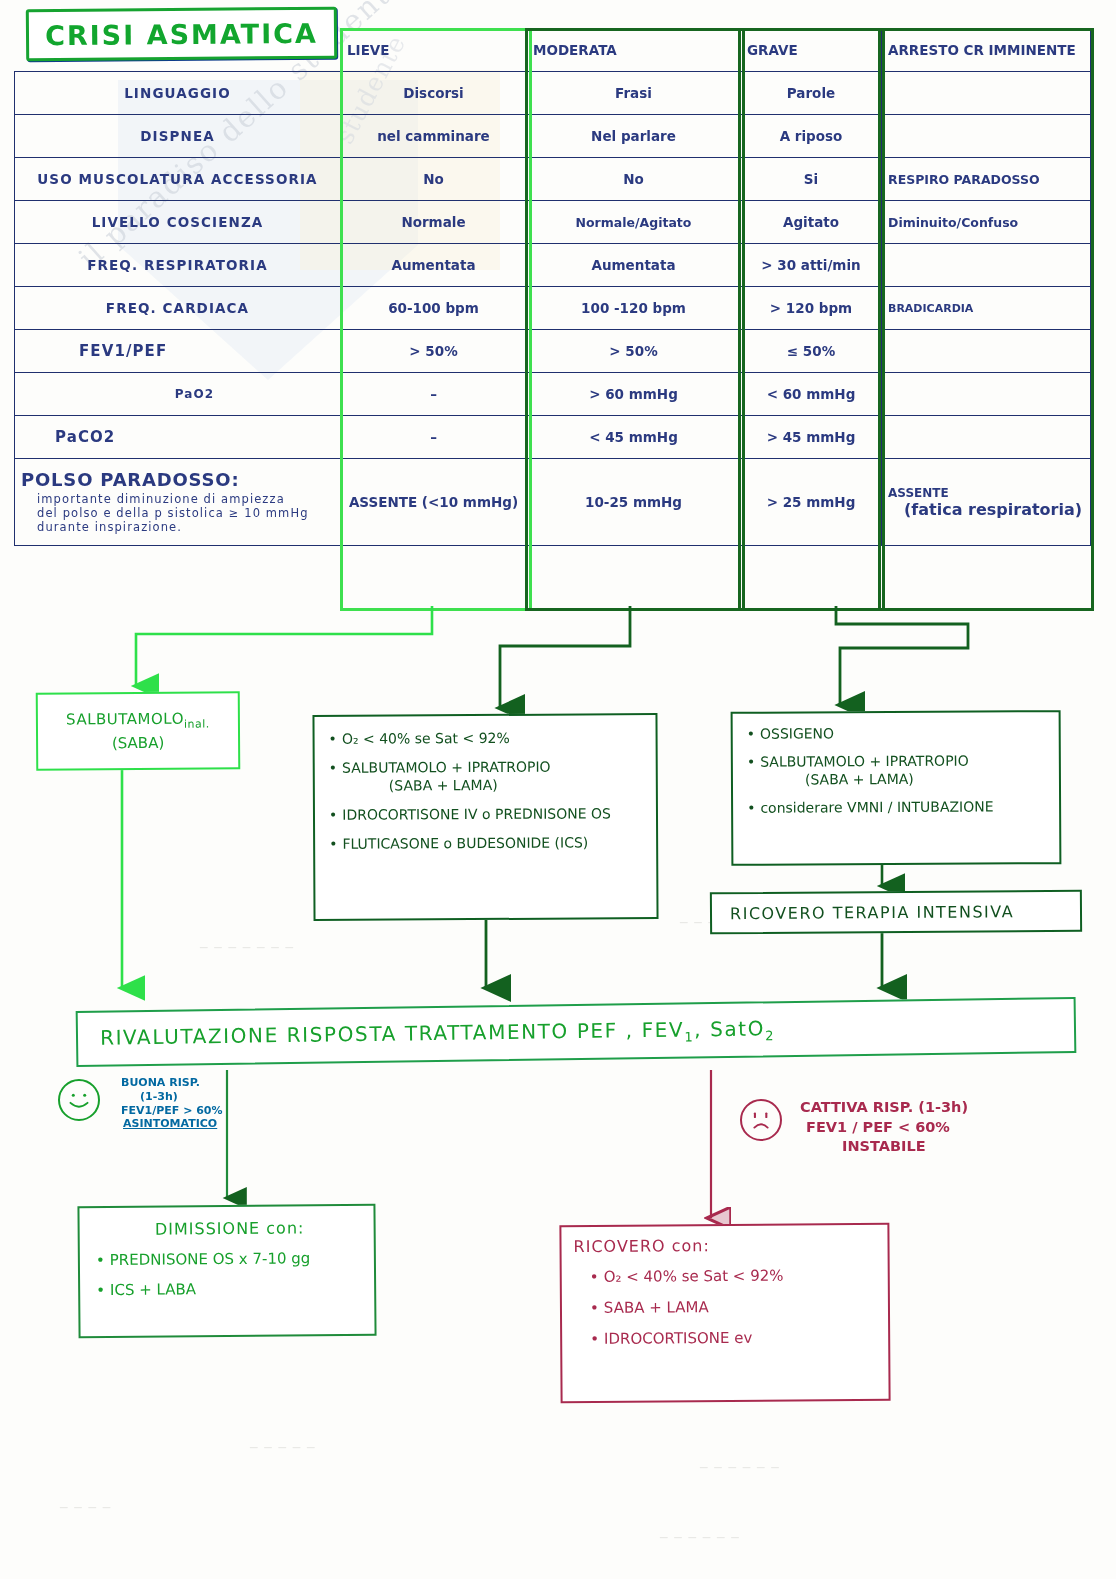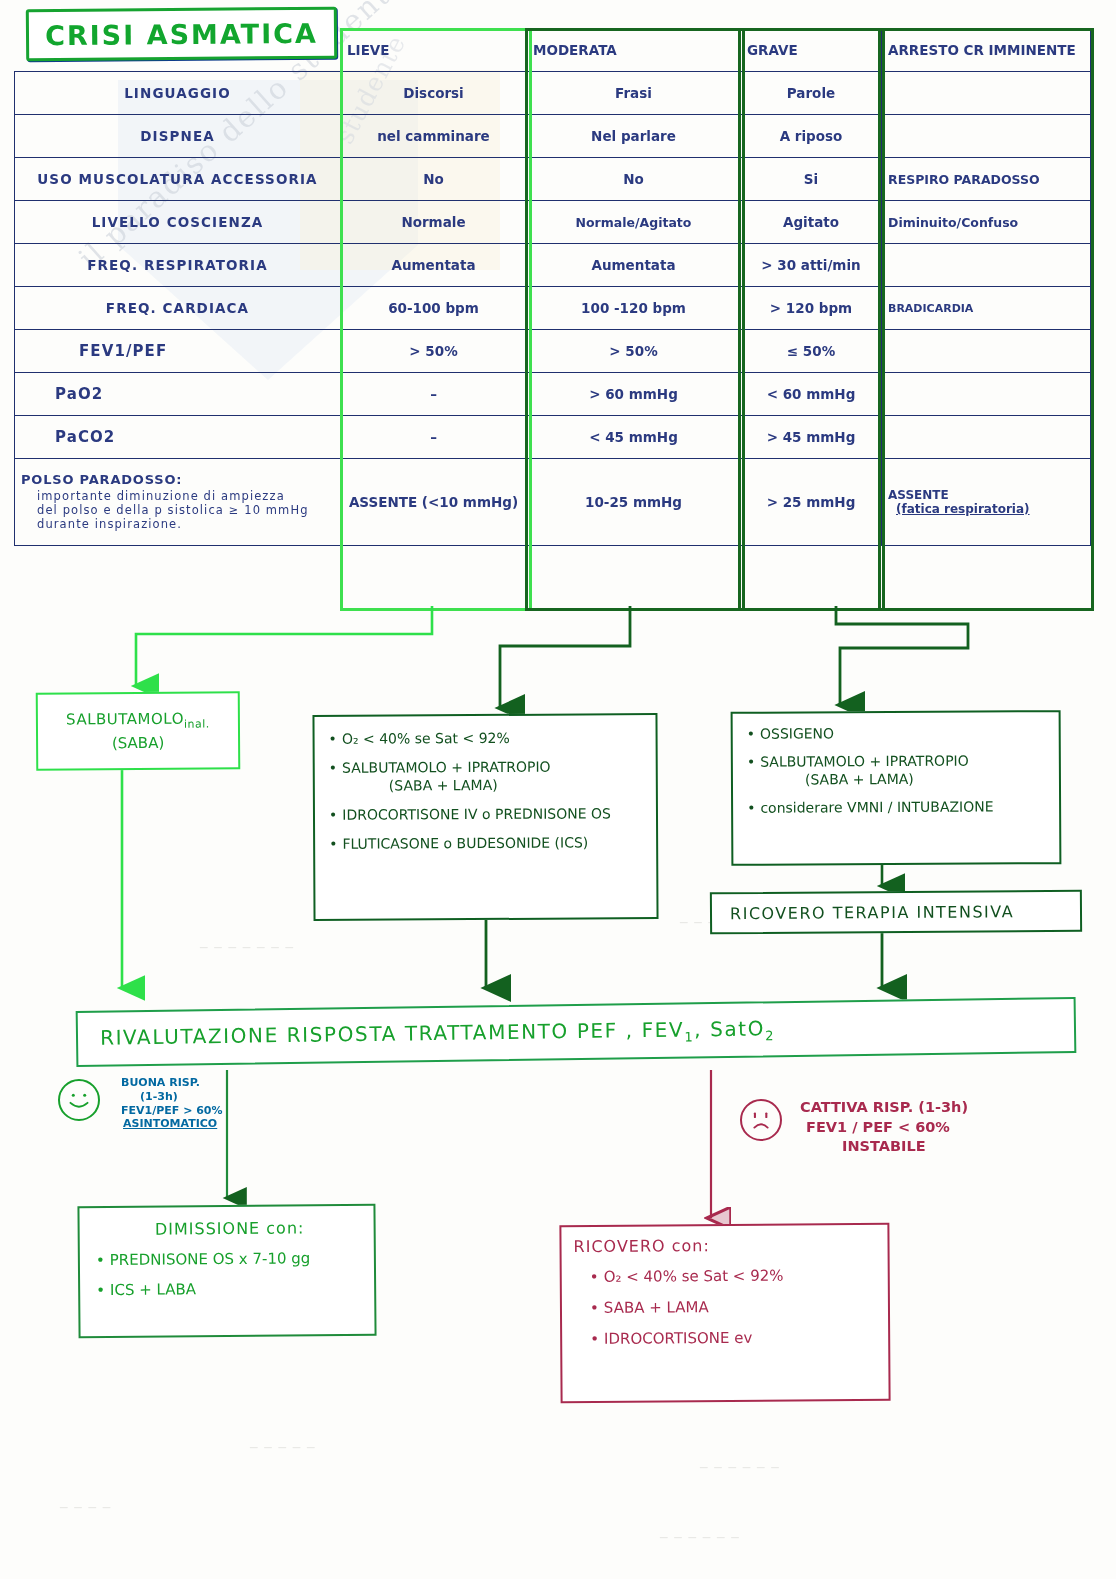--- a/index.html
+++ b/index.html
@@ -229,46 +229,46 @@
           <td class="cell left" style="font-size: 11px;">BRADICARDIA</td>
         </tr>
         <tr>
           <td class="rowhead" style="text-align: left; padding-left: 64px; font-size: 15px;">FEV1/PEF</td>
           <td class="cell bignum">&gt; 50%</td>
           <td class="cell bignum">&gt; 50%</td>
           <td class="cell bignum">≤ 50%</td>
           <td class="cell bignum left" style="font-size: 12.5px;"></td>
         </tr>
         <tr>
-          <td class="rowhead" style="text-align: left; padding-left: 40px; font-size: 15px;">PaO2</td>
+          <td class="rowhead" style="text-align: center; padding-left: 40px; font-size: 12px;">PaO2</td>
           <td class="cell bignum">–</td>
           <td class="cell bignum">&gt; 60 mmHg</td>
           <td class="cell bignum">&lt; 60 mmHg</td>
           <td class="cell bignum left" style="font-size: 12.5px;"></td>
         </tr>
         <tr>
           <td class="rowhead" style="text-align: left; padding-left: 40px; font-size: 15px;">PaCO2</td>
           <td class="cell bignum">–</td>
           <td class="cell bignum">&lt; 45 mmHg</td>
           <td class="cell bignum">&gt; 45 mmHg</td>
           <td class="cell bignum left" style="font-size: 12.5px;"></td>
         </tr>
         <tr>
           <td class="rowhead small" style="height: 78px; line-height: 1.25;">
-            <div style="font-size:13px;letter-spacing:.8px;">POLSO PARADOSSO:</div>
+            <div style="font-size:18px;letter-spacing:.8px;">POLSO PARADOSSO:</div>
             <div style="font-size:11.5px;margin-left:16px;font-weight:500;">importante diminuzione di ampiezza</div>
             <div style="font-size:11.5px;margin-left:16px;font-weight:500;">del polso e della p sistolica ≥ 10 mmHg</div>
             <div style="font-size:11.5px;margin-left:16px;font-weight:500;">durante inspirazione.</div>
           </td>
           <td class="cell" style="font-size: 13.5px;">ASSENTE (&lt;10 mmHg)</td>
           <td class="cell" style="font-size: 13.5px;">10-25 mmHg</td>
           <td class="cell" style="font-size: 13.5px;">&gt; 25 mmHg</td>
           <td class="cell left">
             <div style="font-size:12px;">ASSENTE</div>
-            <div style="font-size:12px;margin-left:8px;text-decoration:underline;">(fatica respiratoria)</div>
+            <div style="font-size:16px;margin-left:16px;">(fatica respiratoria)</div>
           </td>
         </tr>
       </tbody>
   </table>
 
   <div class="colbox" id="box-lieve"></div>
   <div class="colbox" id="box-mod"></div>
   <div class="colbox" id="box-grave"></div>
   <div class="colbox" id="box-arresto"></div>
 

